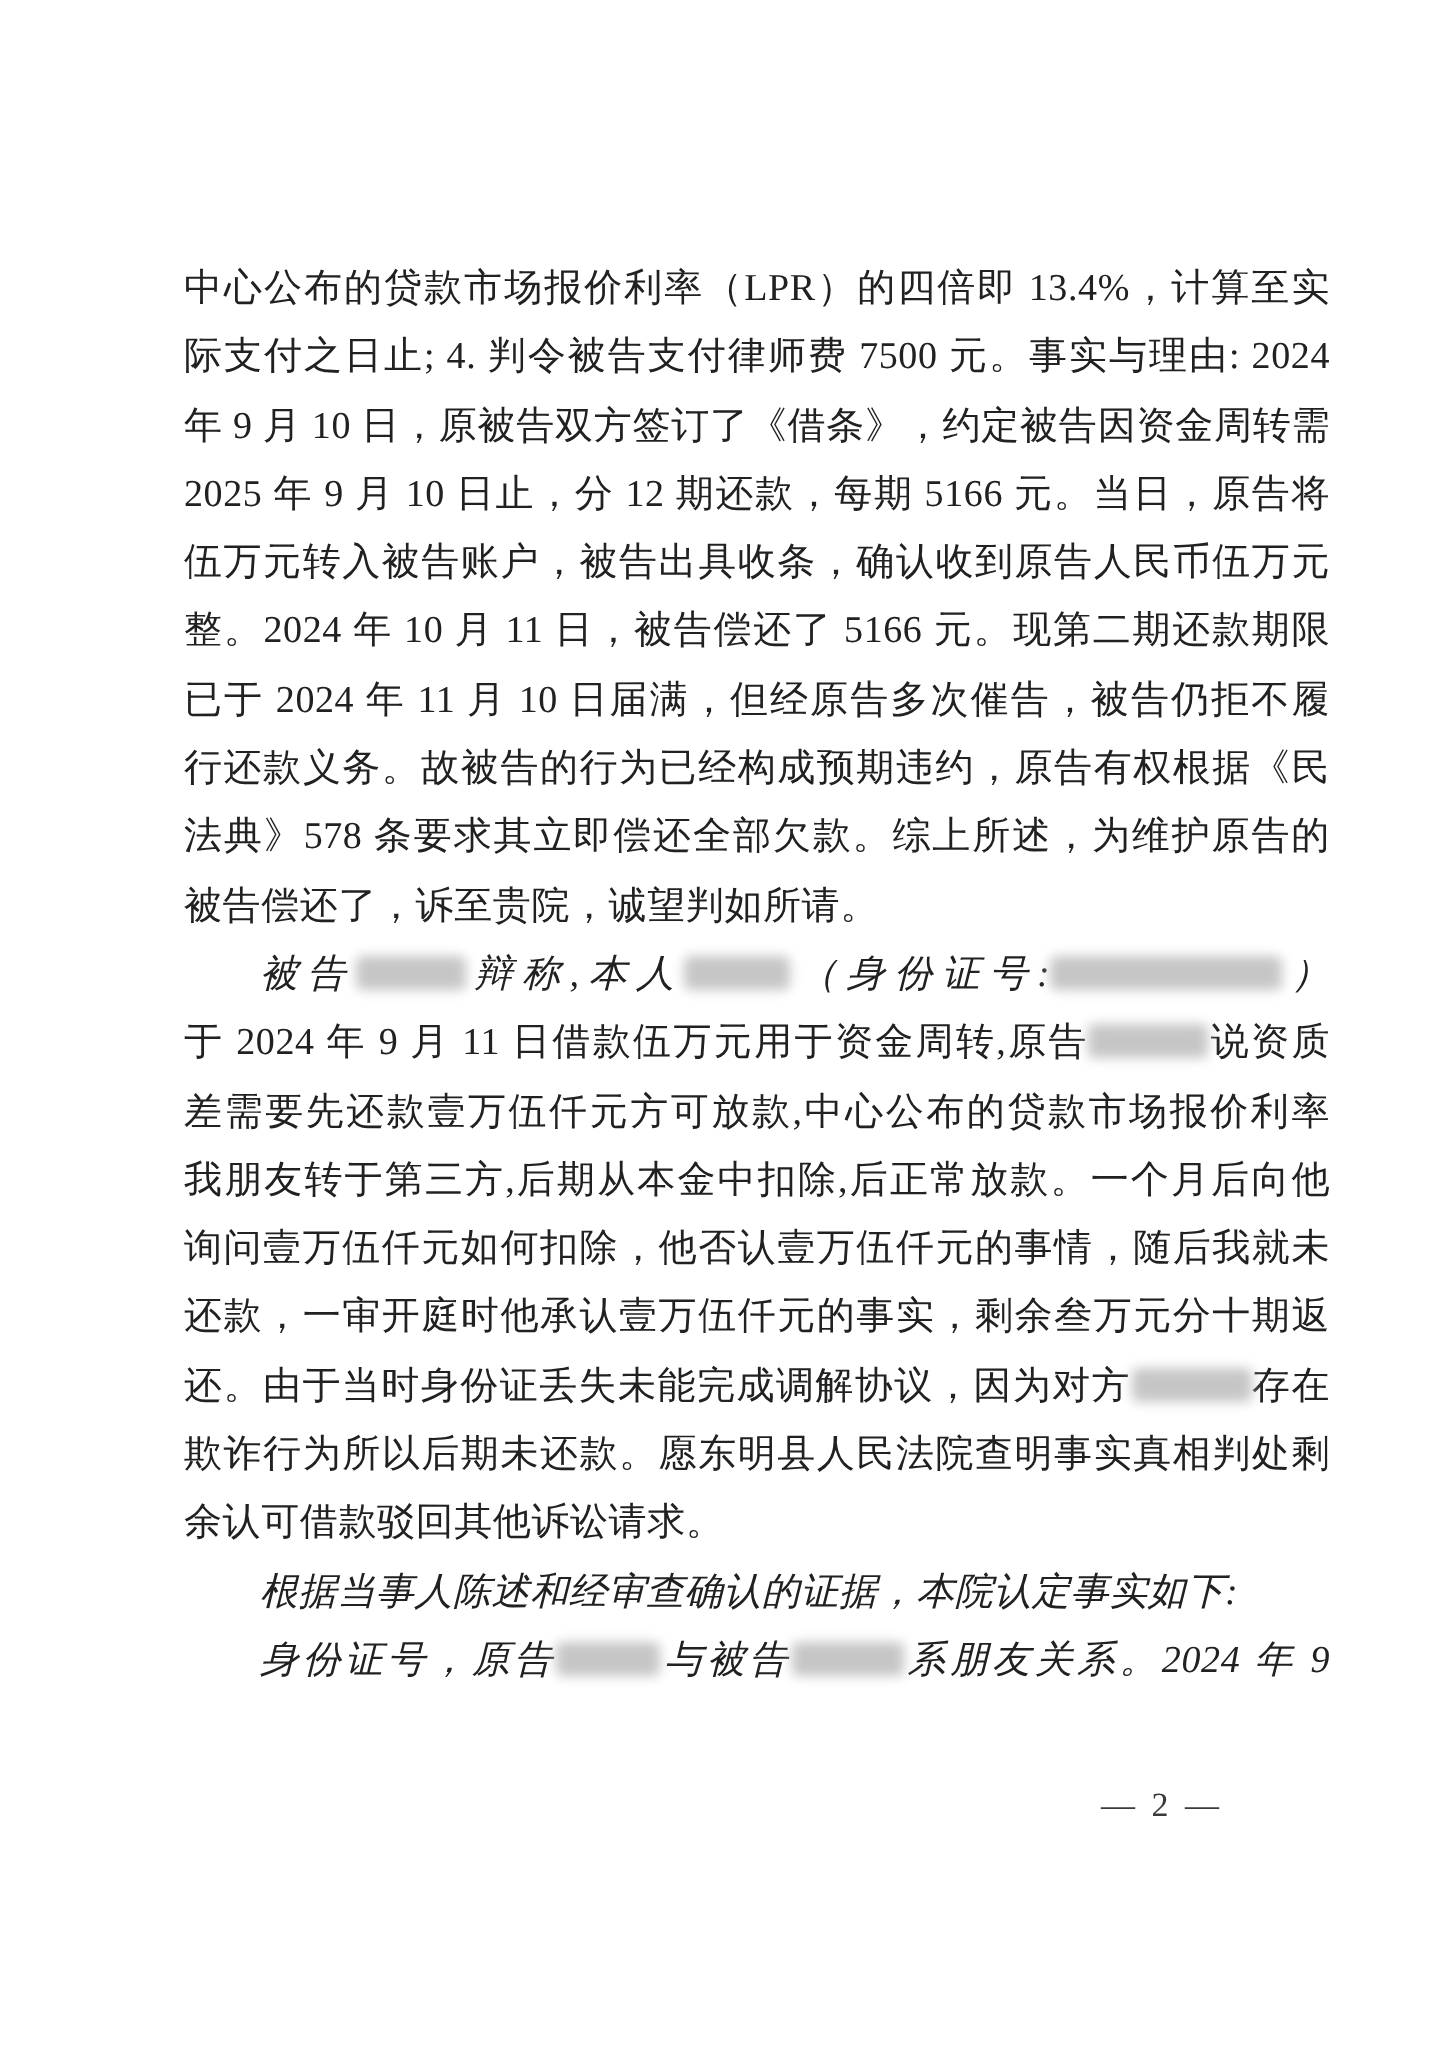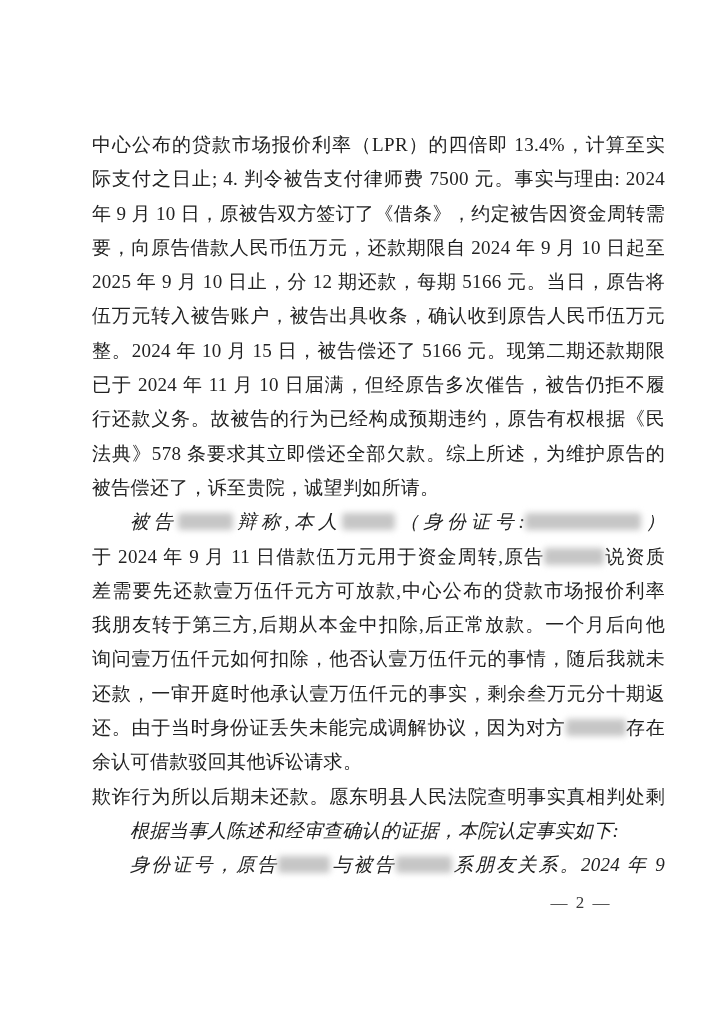--- a/index.html
+++ b/index.html
@@ -66,34 +66,33 @@
 </style>
 </head>
 <body>
 
 <div class="page">
   <div class="textcol">
 
   <div class="line justify"><span>中心公布的贷款市场报价利率（LPR）的四倍即 13.4%，计算至实</span></div>
       <div class="line justify"><span>际支付之日止; 4. 判令被告支付律师费 7500 元。事实与理由: 2024</span></div>
       <div class="line justify"><span>年 9 月 10 日，原被告双方签订了《借条》，约定被告因资金周转需</span></div>
-      <div class="line justify"><span>要，向原告借款人民币伍万元，还款期限自 2024 年 9 月 10 日起至</span></div>
       <div class="line justify"><span>2025 年 9 月 10 日止，分 12 期还款，每期 5166 元。当日，原告将</span></div>
       <div class="line justify"><span>伍万元转入被告账户，被告出具收条，确认收到原告人民币伍万元</span></div>
-      <div class="line justify"><span>整。2024 年 10 月 15 日，被告偿还了 5166 元。现第二期还款期限</span></div>
+      <div class="line justify"><span>整。2024 年 10 月 11 日，被告偿还了 5166 元。现第二期还款期限</span></div>
       <div class="line justify"><span>已于 2024 年 11 月 10 日届满，但经原告多次催告，被告仍拒不履</span></div>
       <div class="line justify"><span>行还款义务。故被告的行为已经构成预期违约，原告有权根据《民</span></div>
       <div class="line justify"><span>法典》578 条要求其立即偿还全部欠款。综上所述，为维护原告的</span></div>
       <div class="line"><span>被告偿还了，诉至贵院，诚望判如所请。</span></div>
       <div class="line justify indent"><span>被告</span><span class="redact" style="width: 55px;"></span><span>辩称,本人</span><span class="redact" style="width: 53px;"></span><span>（身份证号:</span><span class="redact" style="width: 116px;"></span><span>）</span></div>
       <div class="line justify"><span>于 2024 年 9 月 11 日借款伍万元用于资金周转,原告</span><span class="redact" style="width: 60px;"></span><span>说资质</span></div>
       <div class="line justify"><span>差需要先还款壹万伍仟元方可放款,中心公布的贷款市场报价利率</span></div>
       <div class="line justify"><span>我朋友转于第三方,后期从本金中扣除,后正常放款。一个月后向他</span></div>
       <div class="line justify"><span>询问壹万伍仟元如何扣除，他否认壹万伍仟元的事情，随后我就未</span></div>
       <div class="line justify"><span>还款，一审开庭时他承认壹万伍仟元的事实，剩余叁万元分十期返</span></div>
       <div class="line justify"><span>还。由于当时身份证丢失未能完成调解协议，因为对方</span><span class="redact" style="width: 60px;"></span><span>存在</span></div>
+      <div class="line justify"><span>欺诈行为所以后期未还款。愿东明县人民法院查明事实真相判处剩</span></div>
       <div class="line"><span>余认可借款驳回其他诉讼请求。</span></div>
-      <div class="line justify"><span>欺诈行为所以后期未还款。愿东明县人民法院查明事实真相判处剩</span></div>
       <div class="line indent"><span>根据当事人陈述和经审查确认的证据，本院认定事实如下:</span></div>
       <div class="line justify indent"><span>身份证号，原告</span><span class="redact" style="width: 52px;"></span><span>与被告</span><span class="redact" style="width: 56px;"></span><span>系朋友关系。2024 年 9</span></div>
     </div>
   <div class="page-number">— 2 —</div>
 </div>
 
 </body></html>

